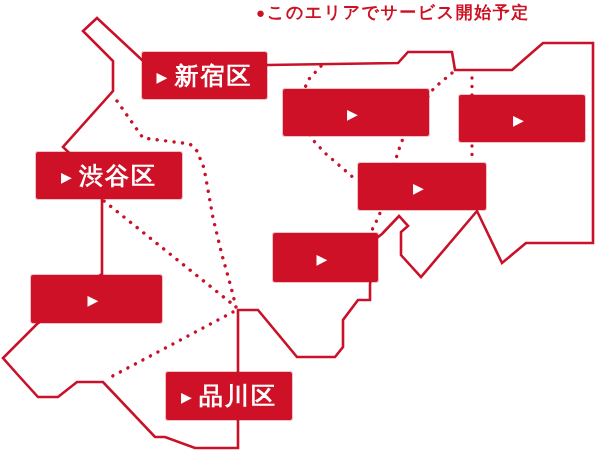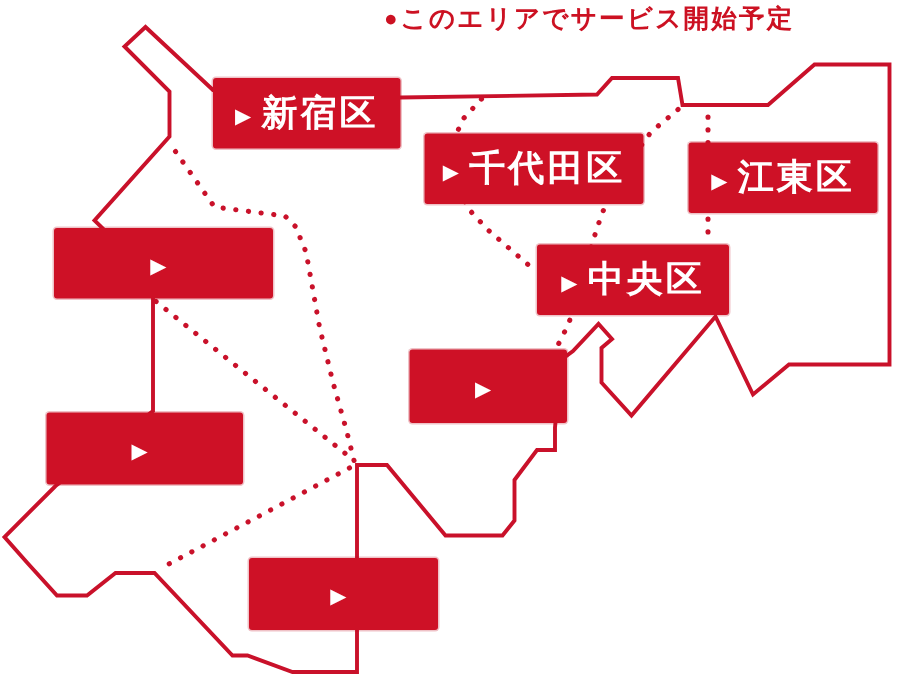--- a/index.html
+++ b/index.html
@@ -59,42 +59,41 @@
     <span>このエリアでサービス開始予定</span>
   </div>
 
   <div class="ward-label" style="left:142px;top:52px;width:125px;height:47px;">
     <span class="arrow">▶</span>
     <span class="wname">新宿区</span>
   </div>
 
   <div class="ward-label" style="left:283px;top:89px;width:146px;height:47px;">
     <span class="arrow">▶</span>
-    <span class="wname">千代田区</span>
   </div>
 
   <div class="ward-label" style="left:459px;top:95px;width:126px;height:47px;">
     <span class="arrow">▶</span>
-    <span class="wname">江東区</span>
   </div>
 
   <div class="ward-label" style="left:36px;top:152px;width:146px;height:47px;">
     <span class="arrow">▶</span>
+    <span class="wname">渋谷区</span>
   </div>
 
   <div class="ward-label" style="left:358px;top:163px;width:128px;height:47px;">
     <span class="arrow">▶</span>
-    <span class="wname">中央区</span>
   </div>
 
   <div class="ward-label" style="left:273px;top:233px;width:105px;height:49px;">
     <span class="arrow">▶</span>
   </div>
 
   <div class="ward-label" style="left:31px;top:275px;width:131px;height:48px;">
     <span class="arrow">▶</span>
   </div>
 
   <div class="ward-label" style="left:166px;top:372px;width:126px;height:48px;">
     <span class="arrow">▶</span>
+    <span class="wname">品川区</span>
   </div>
 
 </div>
 
 </body></html>

